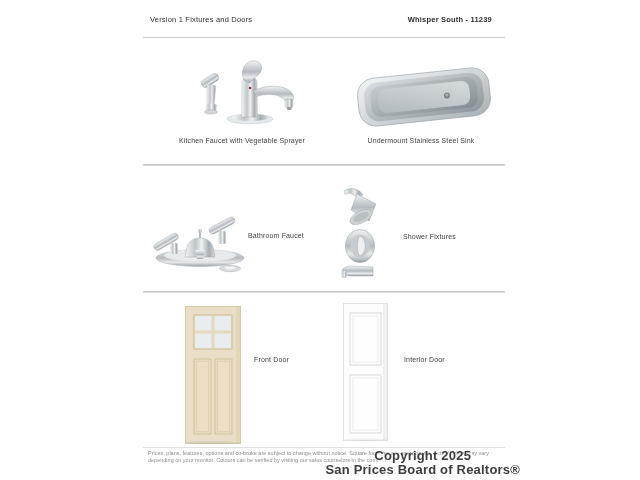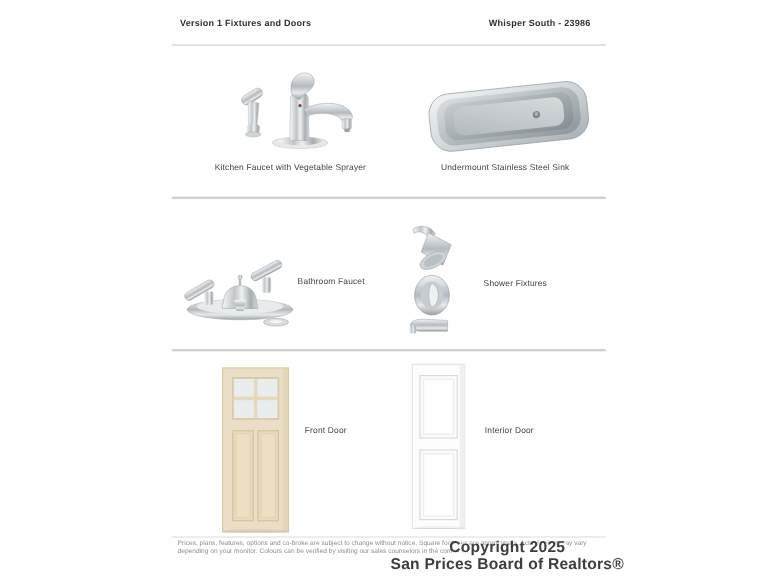--- a/index.html
+++ b/index.html
@@ -1,41 +1,41 @@
 <!DOCTYPE html>
 <html><head>
 <meta charset="utf-8">
 <style>
   html,body{margin:0;padding:0;}
   body{
     width:640px;height:480px;background:#ffffff;position:relative;overflow:hidden;
     font-family:"Liberation Sans", sans-serif;color:#3f3f3f;
   }
   .abs{position:absolute;}
-  .hdr-left{left:150px;top:15px;font-size:7.5px;font-weight:700;color:#2e2e2e;letter-spacing:.2px;}
+  .hdr-left{left:150px;top:15px;font-size:7.5px;font-weight:400;color:#2e2e2e;letter-spacing:.2px;}
   .hdr-right{right:148px;top:15px;font-size:7.5px;font-weight:600;color:#2e2e2e;letter-spacing:.2px;}
   .rule{left:143px;width:362px;height:1px;background:#cfcfcf;}
   .rule-thick{left:143px;width:362px;height:2px;background:linear-gradient(#bdbdbd,#e3e3e3);border-radius:1px;}
   .caption{font-size:7px;color:#3f3f3f;letter-spacing:.15px;white-space:nowrap;}
   .caption-centered{transform:translateX(-50%);}
   .disclaimer{
     left:148px;top:450px;width:356px;font-size:5.5px;line-height:6.5px;color:#8d8d8d;
   }
   .watermark{
     right:120px;top:449px;text-align:center;font-size:13px;line-height:14px;font-weight:800;
     color:#3d3d3d;letter-spacing:.2px;white-space:nowrap;
     text-shadow:1.5px 1.5px 0 #ffffff, 2.5px 2.5px 1px rgba(255,255,255,.9), -0.5px -0.5px 0 rgba(255,255,255,.55);
   }
   svg{display:block;}
 </style>
 </head>
 <body>
 
 <div class="abs hdr-left">Version 1 Fixtures and Doors</div>
-<div class="abs hdr-right">Whisper South - 23986</div>
+<div class="abs hdr-right">Whisper South - 11239</div>
 <div class="abs rule" style="top:37px;"></div>
 
 <svg class="abs" style="left:195px;top:55px;" width="110" height="75" viewBox="0 0 110 75">
   <defs>
     <linearGradient id="ch" x1="0" y1="0" x2="1" y2="0">
       <stop offset="0" stop-color="#f7f8f8"></stop>
         <stop offset="0.35" stop-color="#bfc5c9"></stop>
       <stop offset="0.55" stop-color="#eef0f1"></stop>
         <stop offset="0.8" stop-color="#a6adb2"></stop>
       <stop offset="1" stop-color="#d7dadc"></stop>

